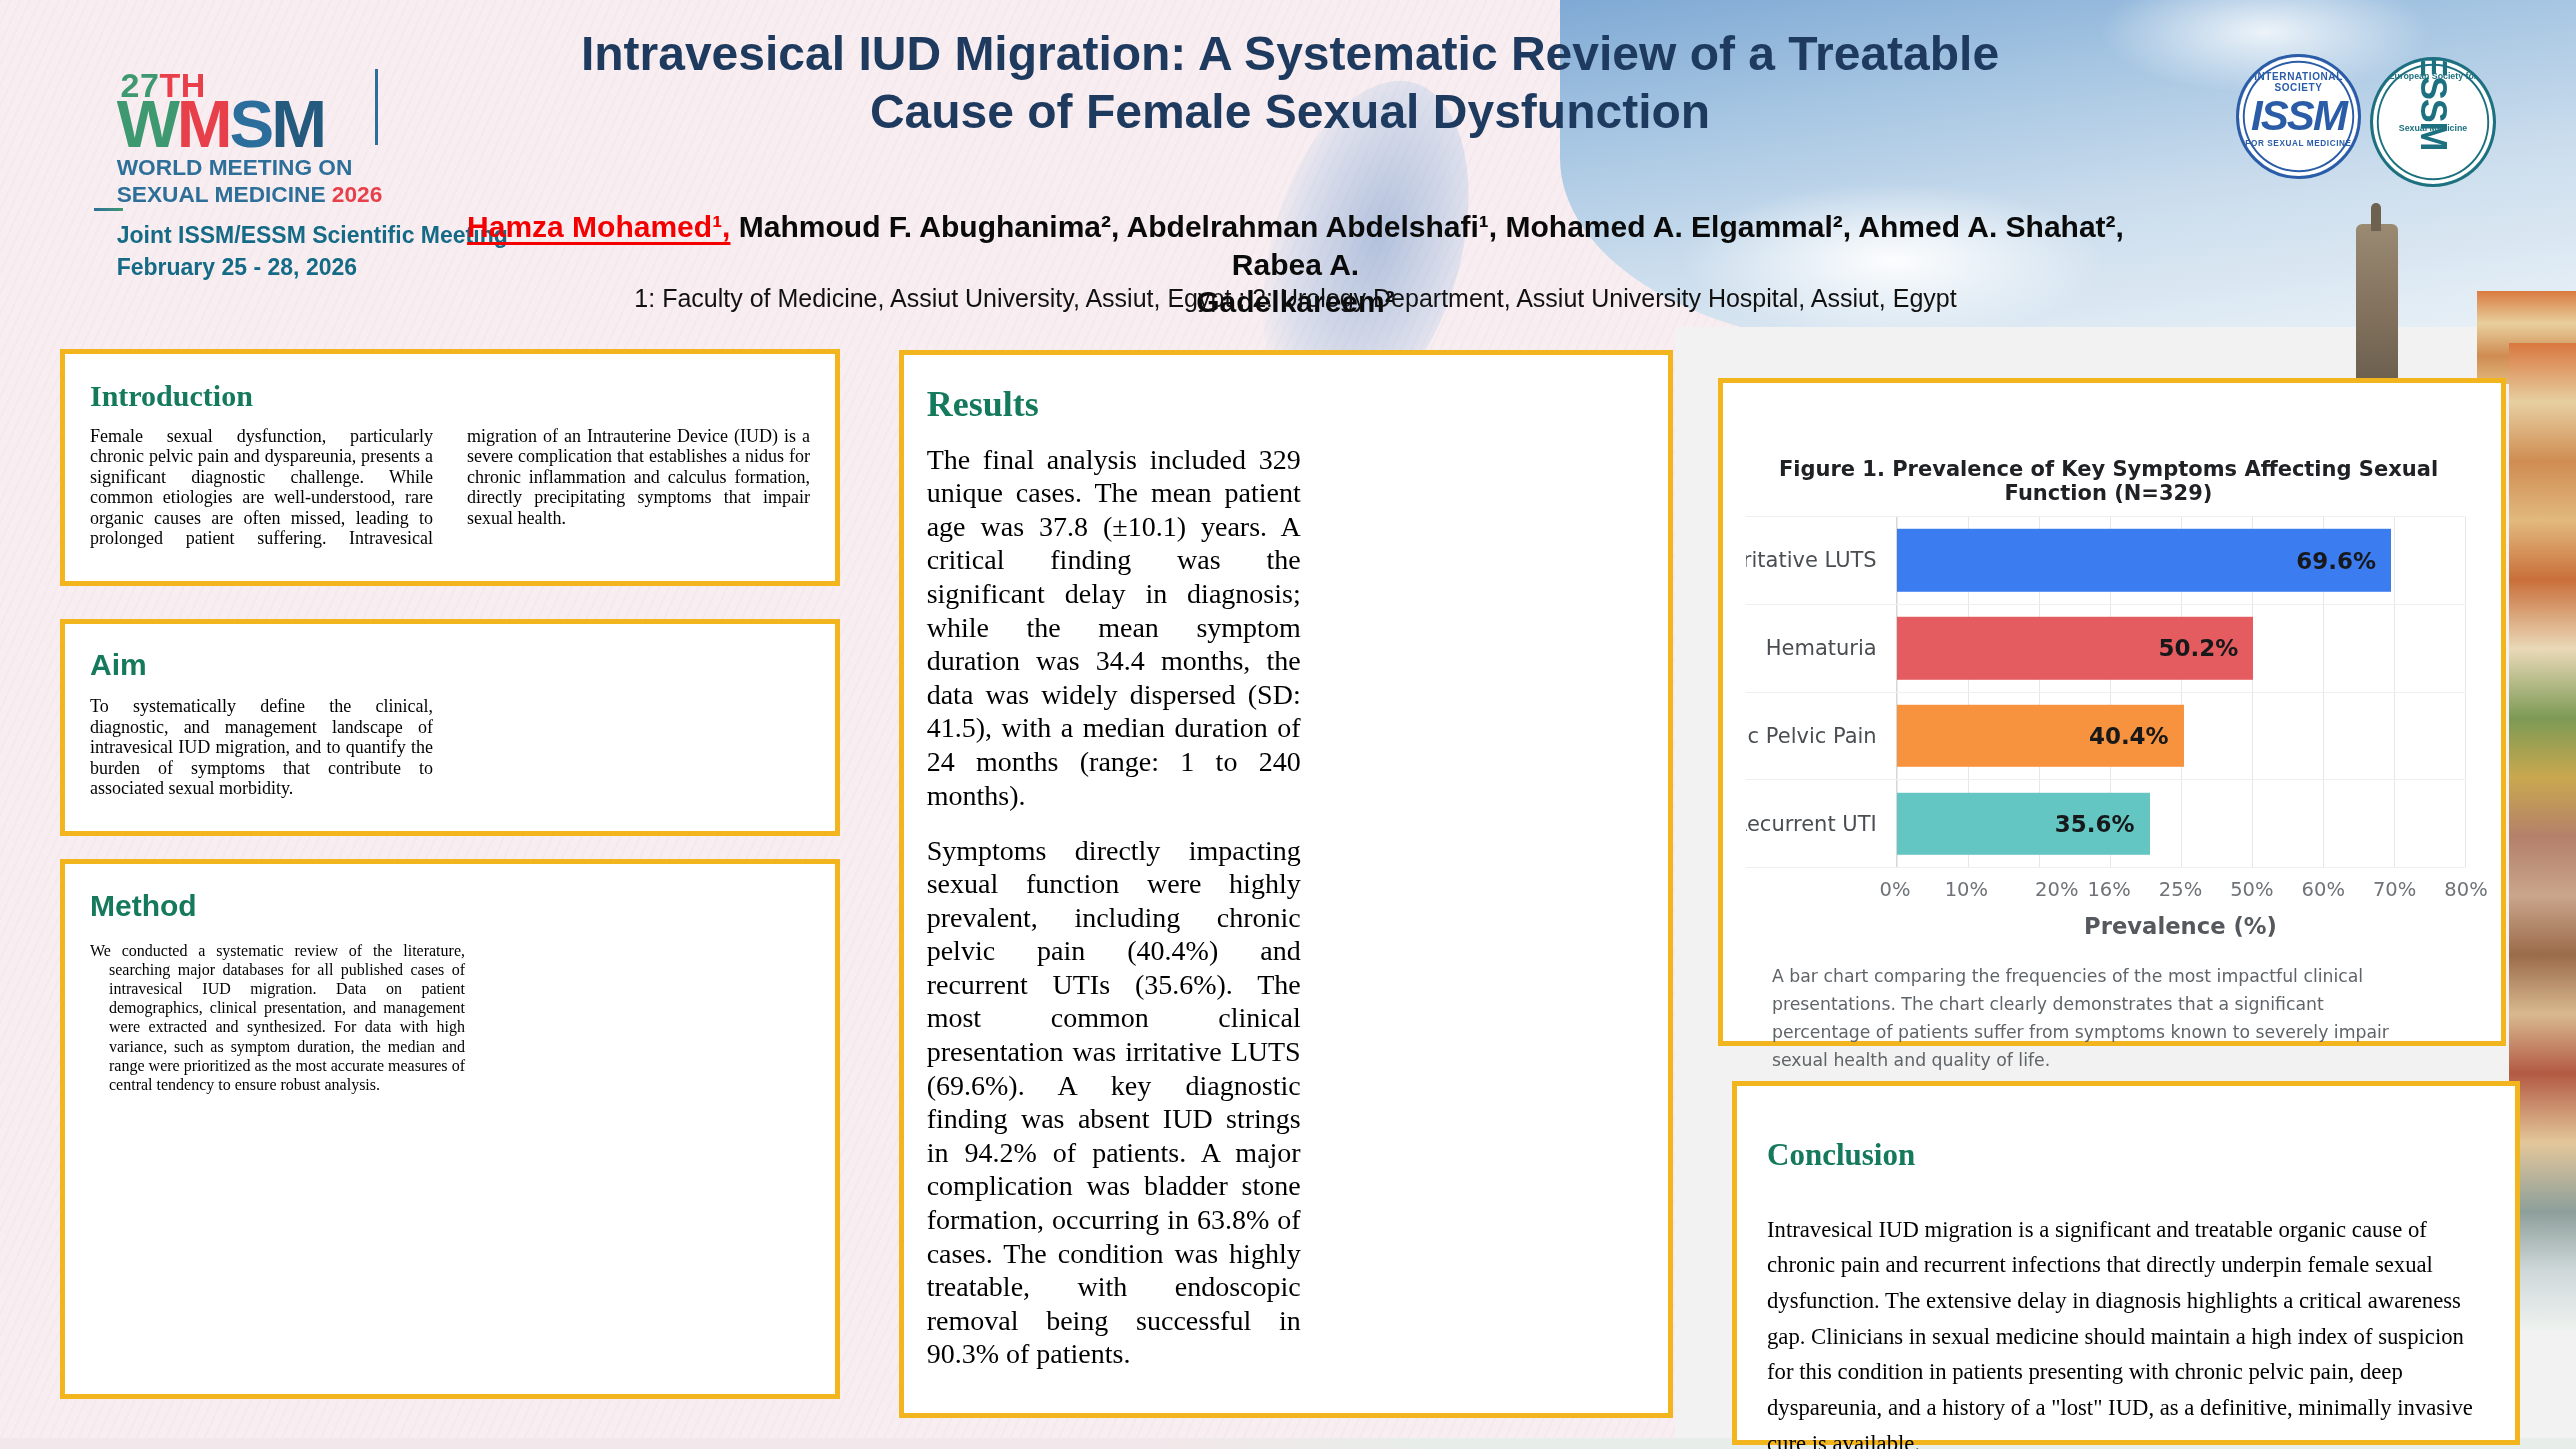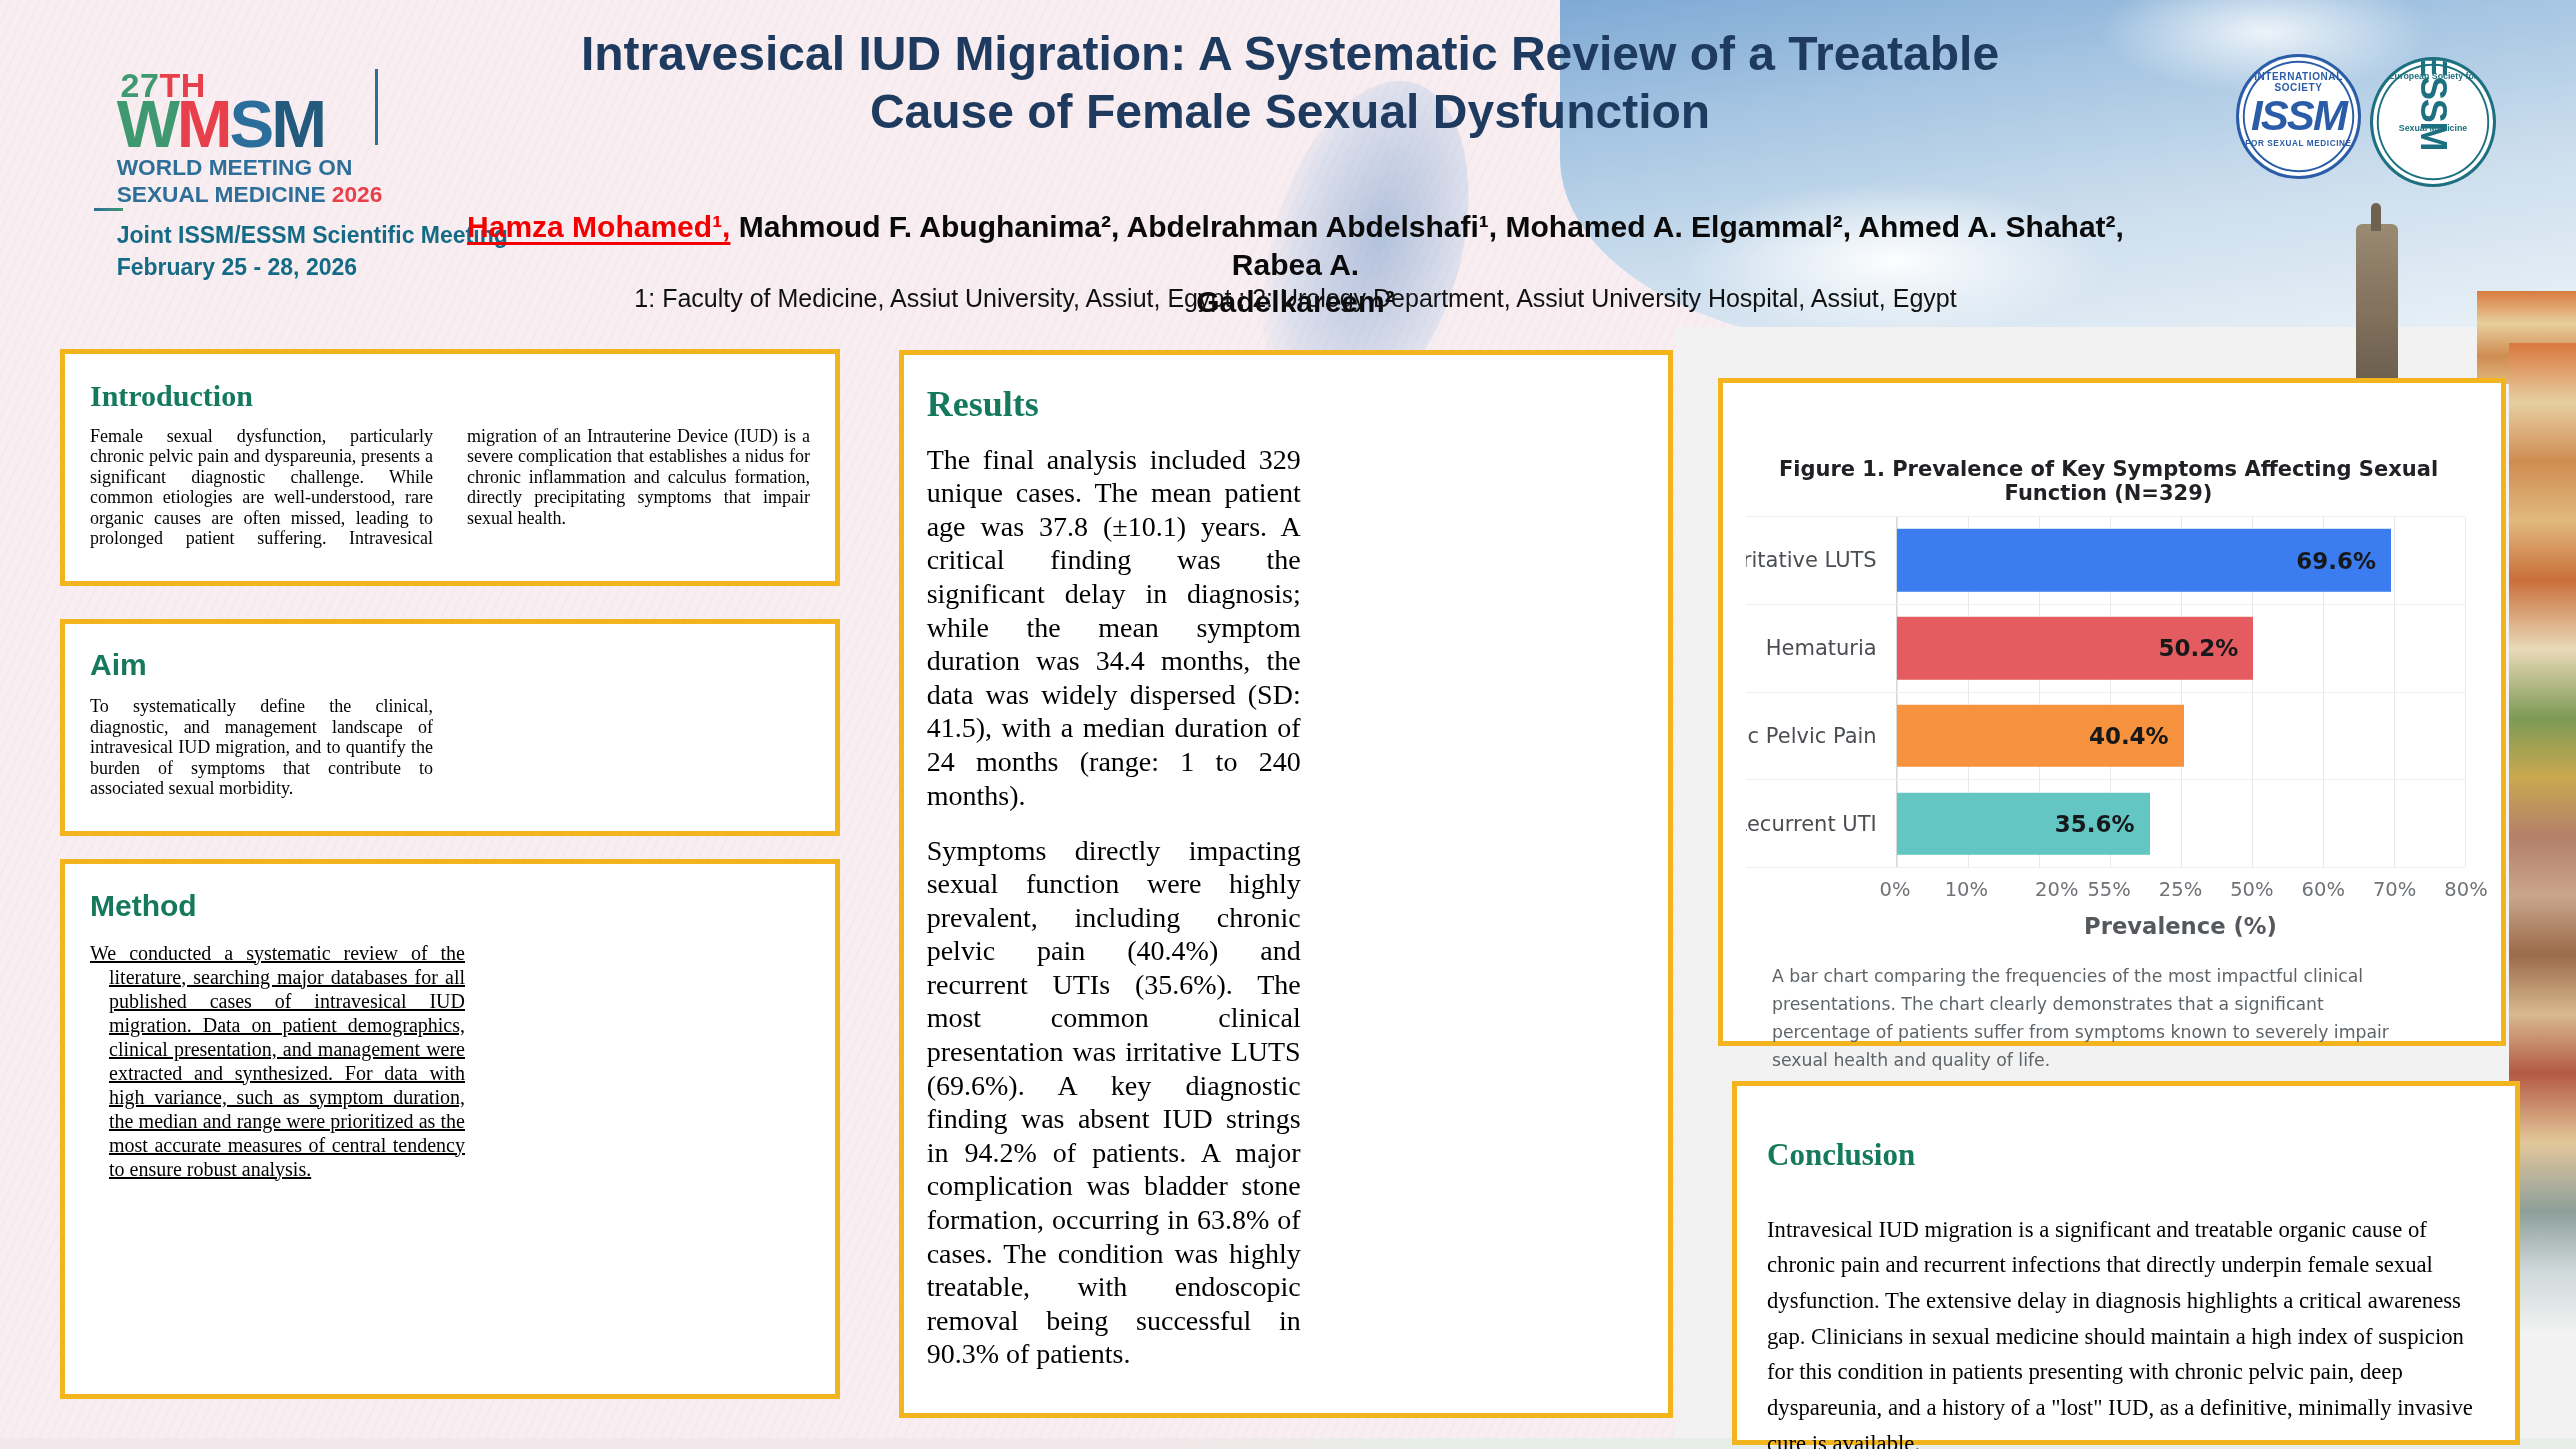--- a/index.html
+++ b/index.html
@@ -129,22 +129,22 @@
   .body-serif{font-family:"Liberation Serif",serif;color:#000;}
   .intro-body{
     margin-top:12.6px;font-size:18px;line-height:1.14;text-align:justify;
     columns:2;column-gap:34px;
   }
   .aim-body{
     margin-top:14px;font-size:18px;line-height:1.14;text-align:justify;
     columns:2;column-gap:34px;column-fill:auto;height:108px;
   }
   .method-body{
-    margin-top:17.6px;font-size:20px;line-height:1.2;text-align:justify;
-    width:356px;padding-left:19px;text-indent:-19px;text-decoration:underline;
+    margin-top:17.6px;font-size:16px;line-height:1.2;text-align:justify;
+    width:356px;padding-left:19px;text-indent:-19px;
   }
   .results-para{
     width:374px;font-size:28px;line-height:1.2;text-align:justify;margin:0 0 21.4px 0;
   }
   .results-para:first-of-type{margin-top:17.6px;}
   .conclusion-body{
     margin-top:39px;font-size:22.7px;line-height:1.57;width:711px;text-align:left;
   }
   
   .fig-title{
@@ -293,21 +293,21 @@
           <div class="bar" style="width: 44.5%; background: rgb(99, 198, 195);">
             <span class="bar-value">35.6%</span>
           </div>
         </div>
       </div>
     </div>
   <div class="chart-ticks" id="chart-ticks">
       <span style="left: 0%;">0%</span>
       <span style="left: 12.5%;">10%</span>
       <span style="left: 25%; margin-left: 19px;">20%</span>
-      <span style="left: 37.5%;">55%</span>
+      <span style="left: 37.5%;">16%</span>
       <span style="left: 50%;">25%</span>
       <span style="left: 62.5%;">50%</span>
       <span style="left: 75%;">60%</span>
       <span style="left: 87.5%;">70%</span>
       <span style="left: 100%;">80%</span>
     </div>
   <div class="chart-xlabel">Prevalence (%)</div>
   <div class="fig-caption">A bar chart comparing the frequencies of the most impactful clinical presentations. The chart clearly demonstrates that a significant percentage of patients suffer from symptoms known to severely impair sexual health and quality of life.</div>
 </div>
 

